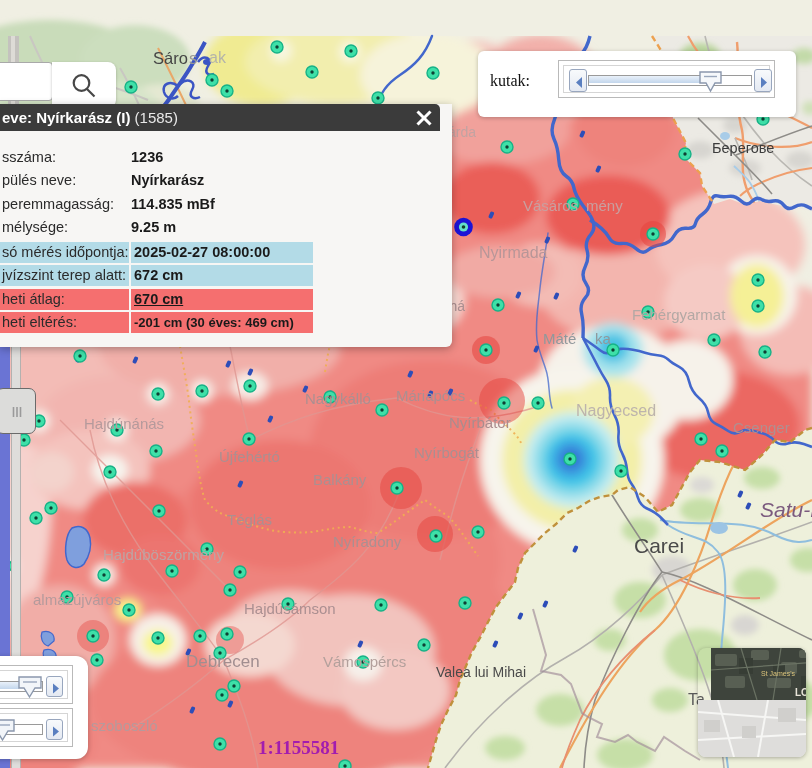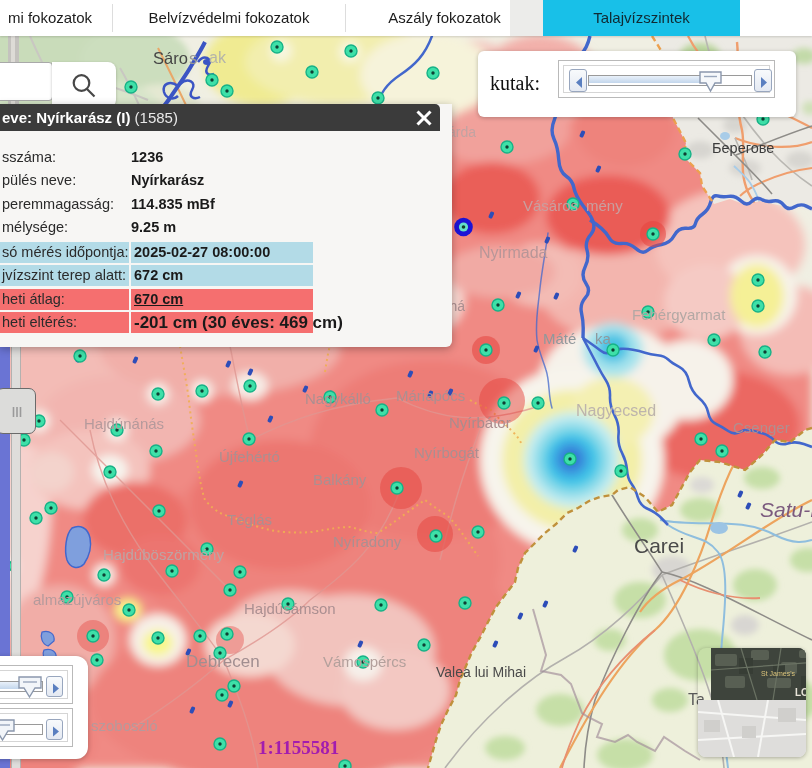--- a/index.html
+++ b/index.html
@@ -18,21 +18,21 @@
 #pophead{position:absolute;left:0;top:0;width:438px;height:27px;background:#3b3b3b;color:#fff;font-size:15px;line-height:27px;border-radius:0 5px 0 0;}
 #popclose{position:absolute;left:416px;top:6px;width:16px;height:16px;}
 #poptail{position:absolute;left:438px;top:213px;width:0;height:0;border-top:15px solid transparent;border-bottom:15px solid transparent;border-left:14px solid #f7f6f4;}
 .prow{position:absolute;left:0;height:21px;font-size:14.5px;line-height:21px;color:#2b2b2b;white-space:nowrap;}
 .plab{position:absolute;left:2px;top:0;}
 .pval{position:absolute;left:131px;top:0;font-weight:bold;color:#1a1a1a;}
 .rowbg{position:absolute;left:0;top:0;width:313px;height:21px;}
 .cellgap{position:absolute;left:129px;top:0;width:2px;height:21px;background:#f7f6f4;}
 
 #kutak{position:absolute;left:478px;top:51px;width:318px;height:66px;background:#fff;border-radius:6px;box-shadow:0 1px 4px rgba(0,0,0,.25);}
-#kutak .lbl{position:absolute;left:12px;top:21px;font-family:"Liberation Serif",serif;font-size:20px;color:#111;text-align:right;}
+#kutak .lbl{position:absolute;left:12px;top:21px;font-family:"Liberation Serif",serif;font-size:16px;color:#111;text-align:right;}
 
 .slbox{position:absolute;background:#fff;border:1px solid #b9b9b9;}
 .slinner{position:absolute;left:4px;top:4px;right:4px;bottom:4px;border:1px solid #d5d5d5;}
 .slarrow{position:absolute;width:16px;height:21px;background:linear-gradient(#f8fafc,#e4e9f2);border:1px solid #98a6be;border-radius:3px;}
 .slarrow svg{position:absolute;left:2px;top:3px;}
 .sltrack{position:absolute;height:9px;background:#fff;border:1px solid #9a9a9a;}
 .slfill{position:absolute;height:7px;background:linear-gradient(#e9f1fa,#c3d6ec);}
 .slthumb{position:absolute;width:24px;height:22px;}
 
 #bluebar{position:absolute;left:0;top:346px;width:9.5px;height:422px;background:#6a74d4;}
@@ -604,29 +604,20 @@
 <text x="436" y="677" font-size="14" fill="#4a4a4a">Valea lui Mihai</text>
 <text x="84" y="429" font-size="15" fill="#b59a9c">Hajdúnánás</text>
 <text x="103" y="560" font-size="15" fill="#bda4a4">Hajdúböszörmény</text>
 <text x="33" y="605" font-size="15" fill="#b59a9c">almazújváros</text>
 <text x="91" y="731" font-size="15" fill="#b59a9c">szoboszló</text>
 <text x="634" y="553" font-size="21" fill="#4a4a4a">Carei</text>
 <text x="760" y="517" font-size="21" fill="#7b5a7e" font-style="italic">Satu-M</text>
 <text x="688" y="705" font-size="16" fill="#5a5a5a">Ta</text>
 </svg>
 
-<div id="topbar">
-  <div class="tab" style="left:0;width:100px;">mi fokozatok</div>
-  <div class="tabsep" style="left:112px;"></div>
-  <div class="tab" style="left:113px;width:232px;">Belvízvédelmi fokozatok</div>
-  <div class="tabsep" style="left:345px;"></div>
-  <div class="tab" style="left:346px;width:197px;">Aszály fokozatok</div>
-  <div style="position:absolute;left:510px;top:0;width:33px;height:36px;background:#ececea;"></div>
-      <div id="tabsel">Talajvízszintek</div>
-</div>
 
 <div id="searchin"></div>
 <div id="searchbtn">
   <svg width="64" height="46">
         <circle cx="29.5" cy="21" r="7.8" fill="none" stroke="#474747" stroke-width="2.2"></circle>
         <line x1="35" y1="27" x2="42.5" y2="34.5" stroke="#474747" stroke-width="2.2"></line>
       </svg>
 </div>
 
 <div id="kutak">
@@ -772,18 +763,18 @@
   <div class="prow" style="top:185px;">
         <span class="rowbg" style="background:#f56f6f;"></span>
         <span class="cellgap"></span>
         <span class="plab">heti átlag:</span>
         <span class="pval" style="left:134px;text-decoration:underline;">670 cm</span>
       </div>
   <div class="prow" style="top:208px;">
         <span class="rowbg" style="background:#f56f6f;"></span>
         <span class="cellgap"></span>
         <span class="plab">heti eltérés:</span>
-        <span class="pval" style="left:134px;font-size:17px;text-align:center;">-201 cm (30 éves: 469 cm)</span>
+        <span class="pval" style="left:134px;font-size:13px;text-align:center;">-201 cm (30 éves: 469 cm)</span>
       </div>
 </div>
 <div id="poptail"></div>
 
 </div>
 
 </body></html>

